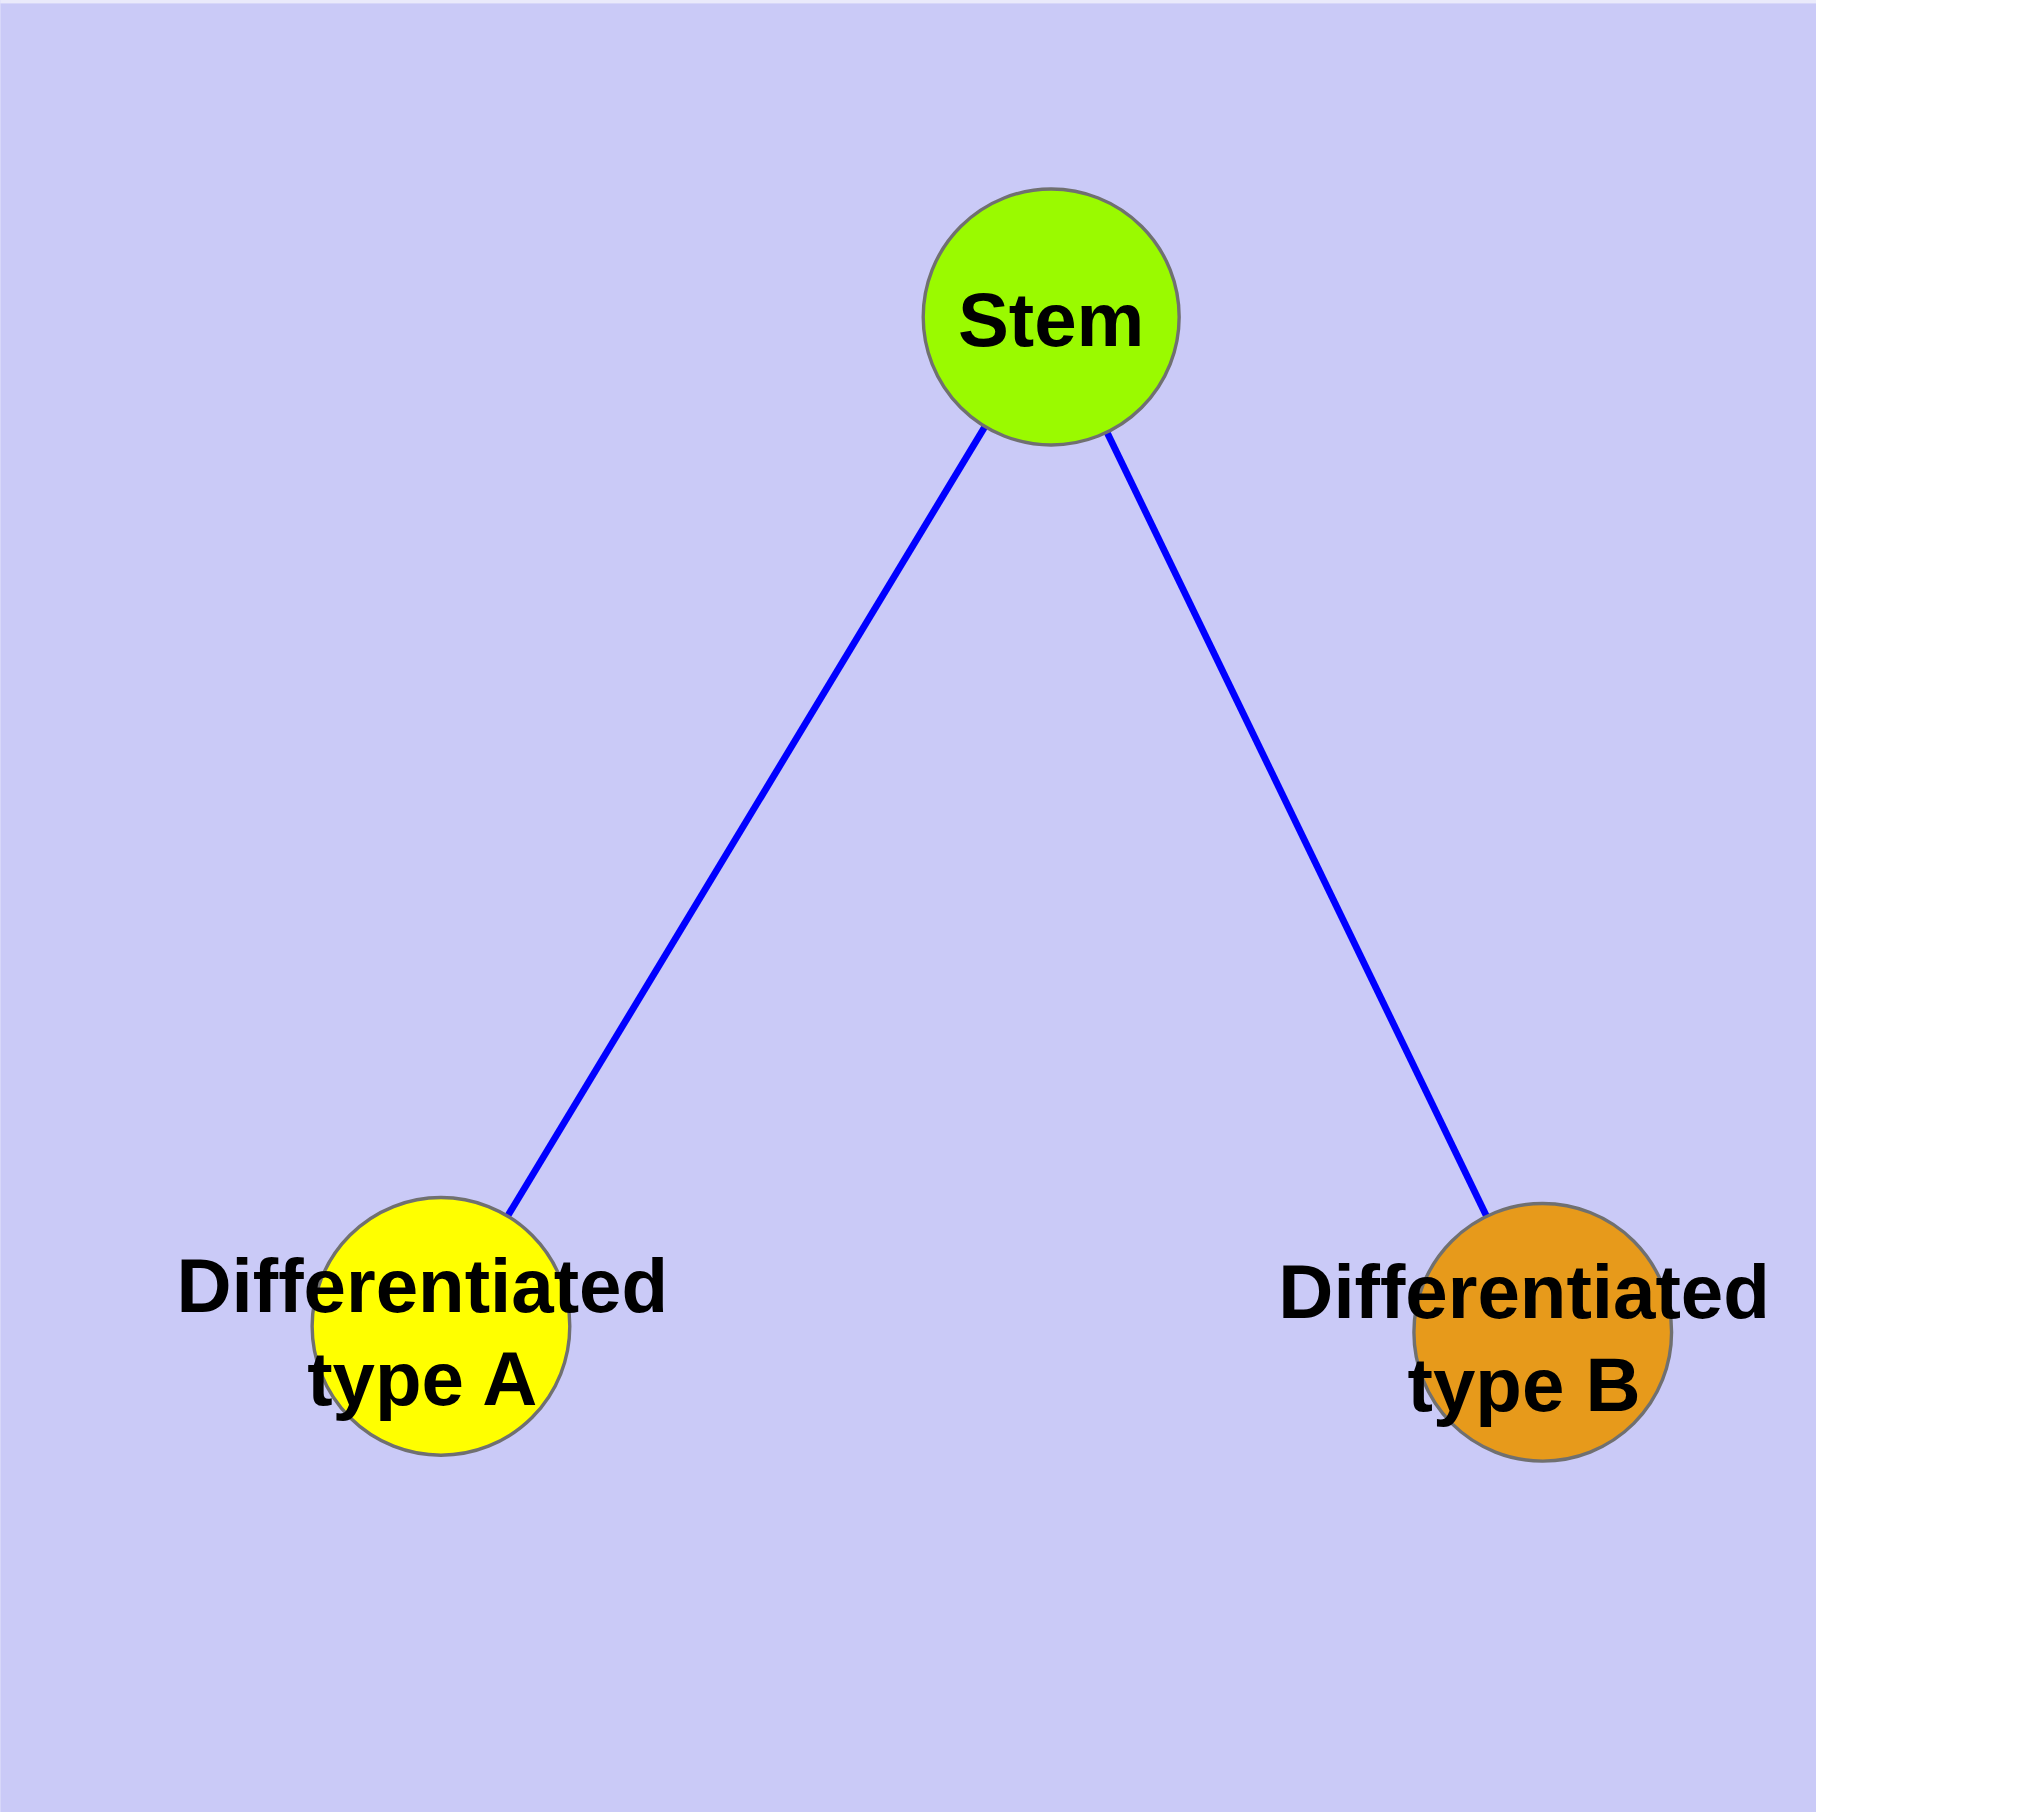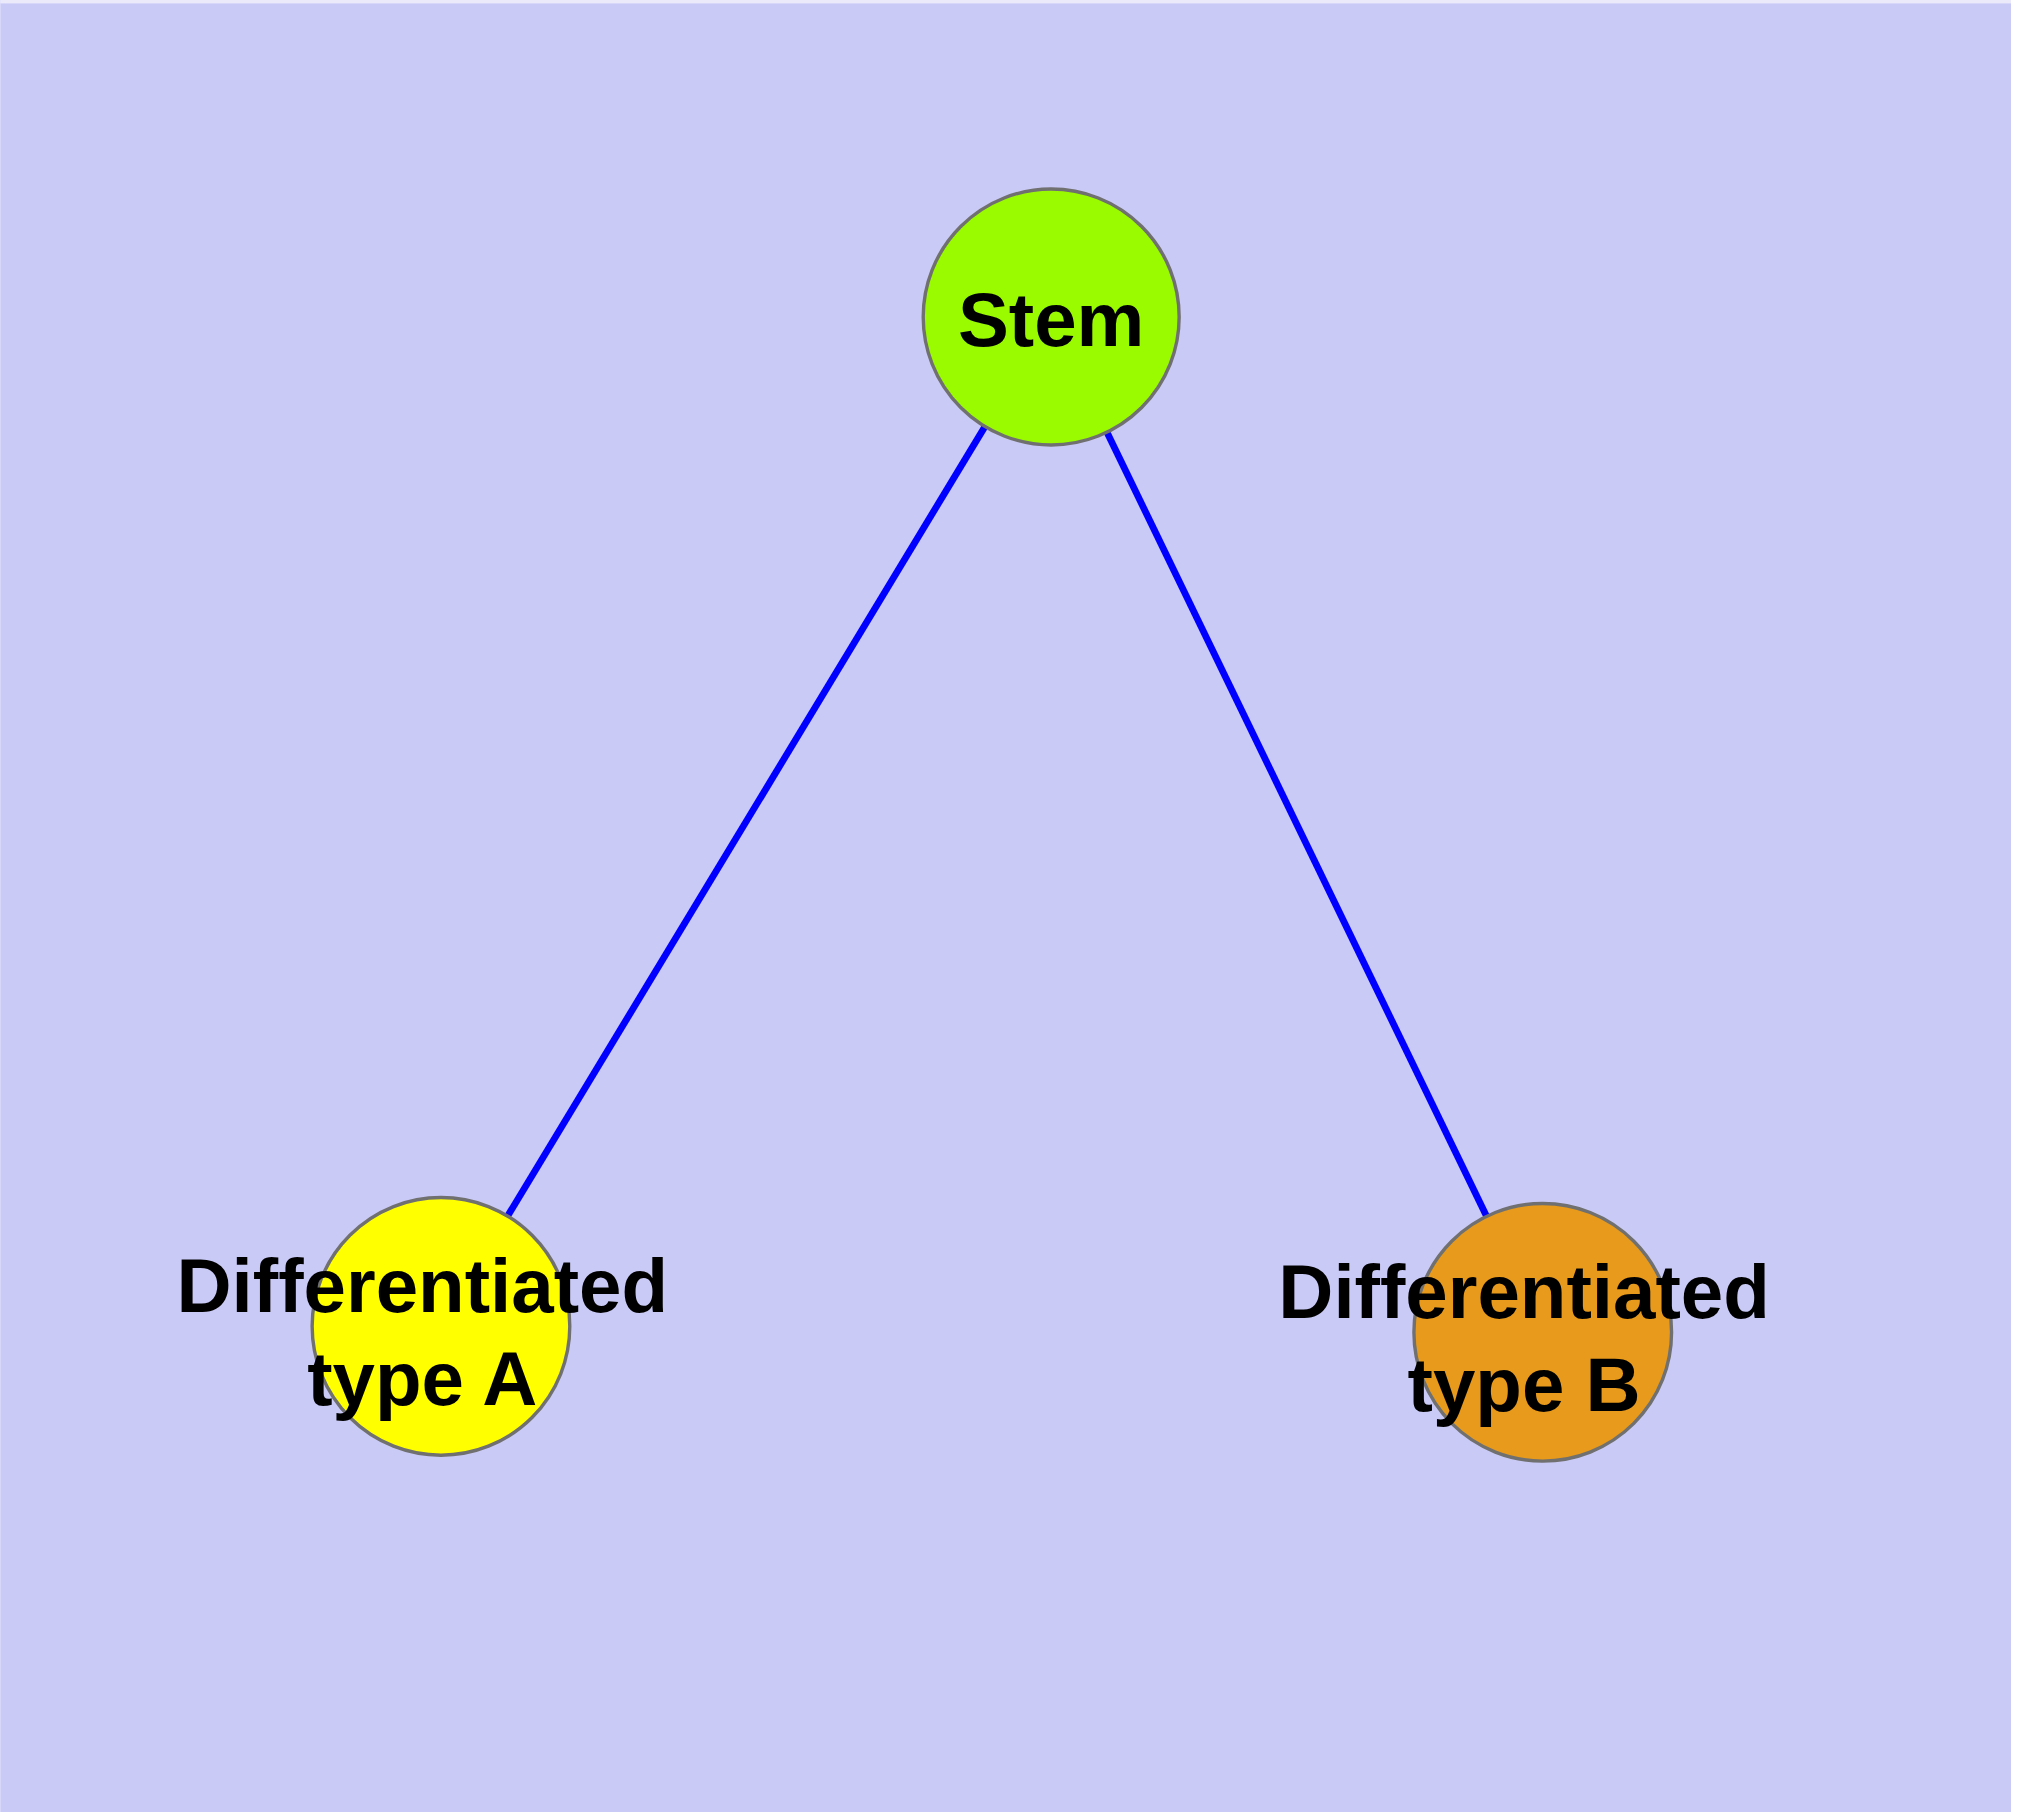--- a/index.html
+++ b/index.html
@@ -2,21 +2,21 @@
 <html style="font-size:13.6px"><head>
 <meta charset="utf-8">
 <style>
   html, body {
     margin: 0;
     padding: 0;
     background: #ffffff;
   }
   .stage {
     position: relative;
-    width: 2011px;
+    width: 1816px;
     height: 1812px;
     overflow: hidden;
   }
   svg.diagram {
     display: block;
     width: 2021px;
     height: 1812px;
   }
   .top-strip {
     fill: #eaeafb; 

